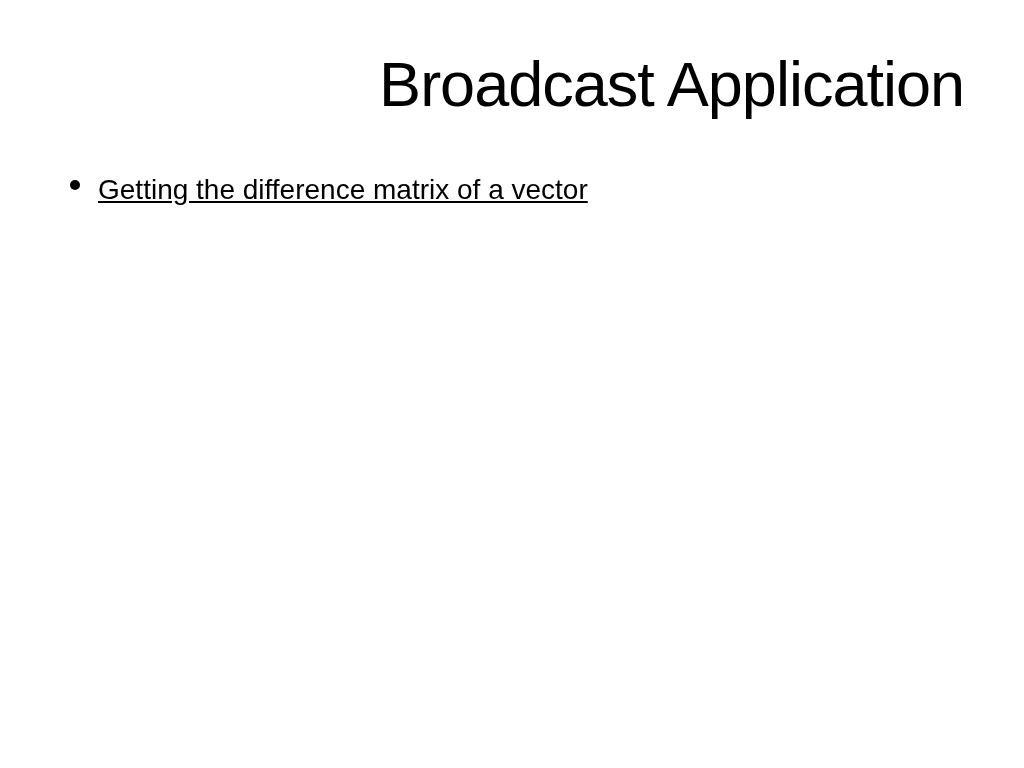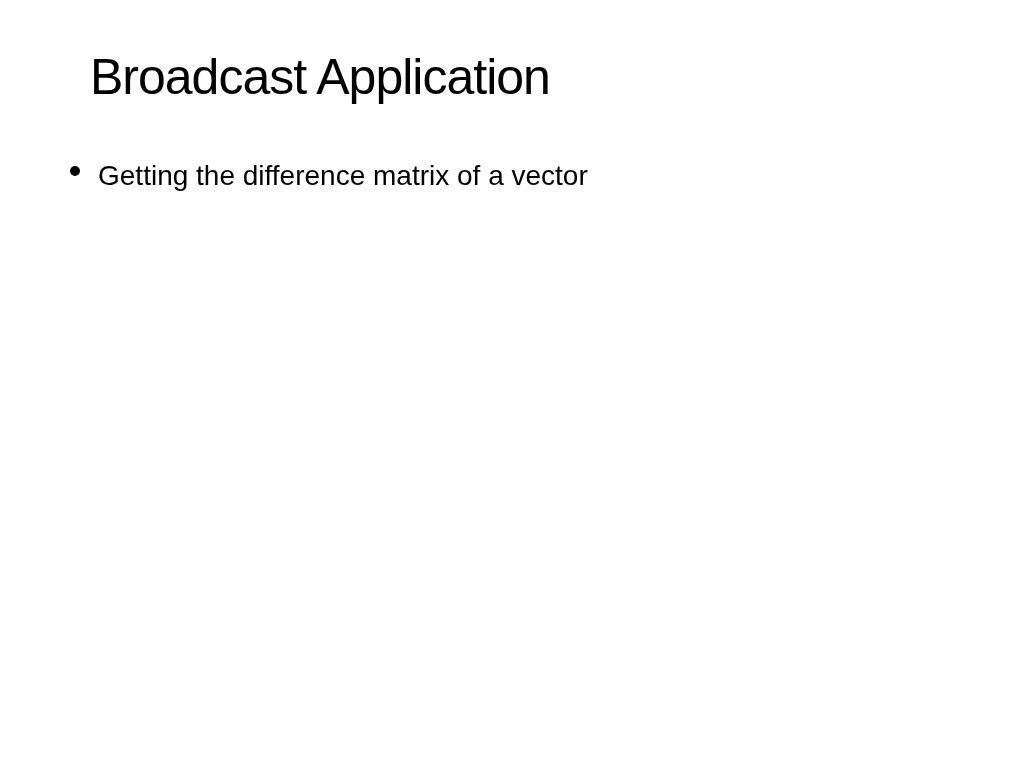--- a/index.html
+++ b/index.html
@@ -14,23 +14,23 @@
       font-family: Arial, Helvetica, sans-serif;
       color: #000000;
       overflow: hidden;
     }
     .slide {
       width: 100%;
       height: 100%;
       padding: 48px 60px 0 60px;
     }
     .title {
-      font-size: 50px;
+      font-size: 63px;
       font-weight: 400;
-      text-align: left;
+      text-align: right;
       letter-spacing: -1px;
       margin-left: 30px;
       margin-bottom: 52px;
     }
     .bullet-list {
       list-style: none;
       padding-left: 10px;
     }
     .bullet-item {
       display: flex;
@@ -41,20 +41,21 @@
       width: 10px;
       height: 10px;
       background: #000000;
       border-radius: 50%;
       flex-shrink: 0;
       margin-top: 8px;
     }
     .bullet-text {
       font-size: 28px;
       line-height: 1.3;
+      text-decoration: underline;
     }
   </style>
 </head>
 <body>
 
 <div class="slide">
   <h1 class="title">Broadcast Application</h1>
   <ul class="bullet-list">
     <li class="bullet-item">
       <span class="bullet-dot"></span>

